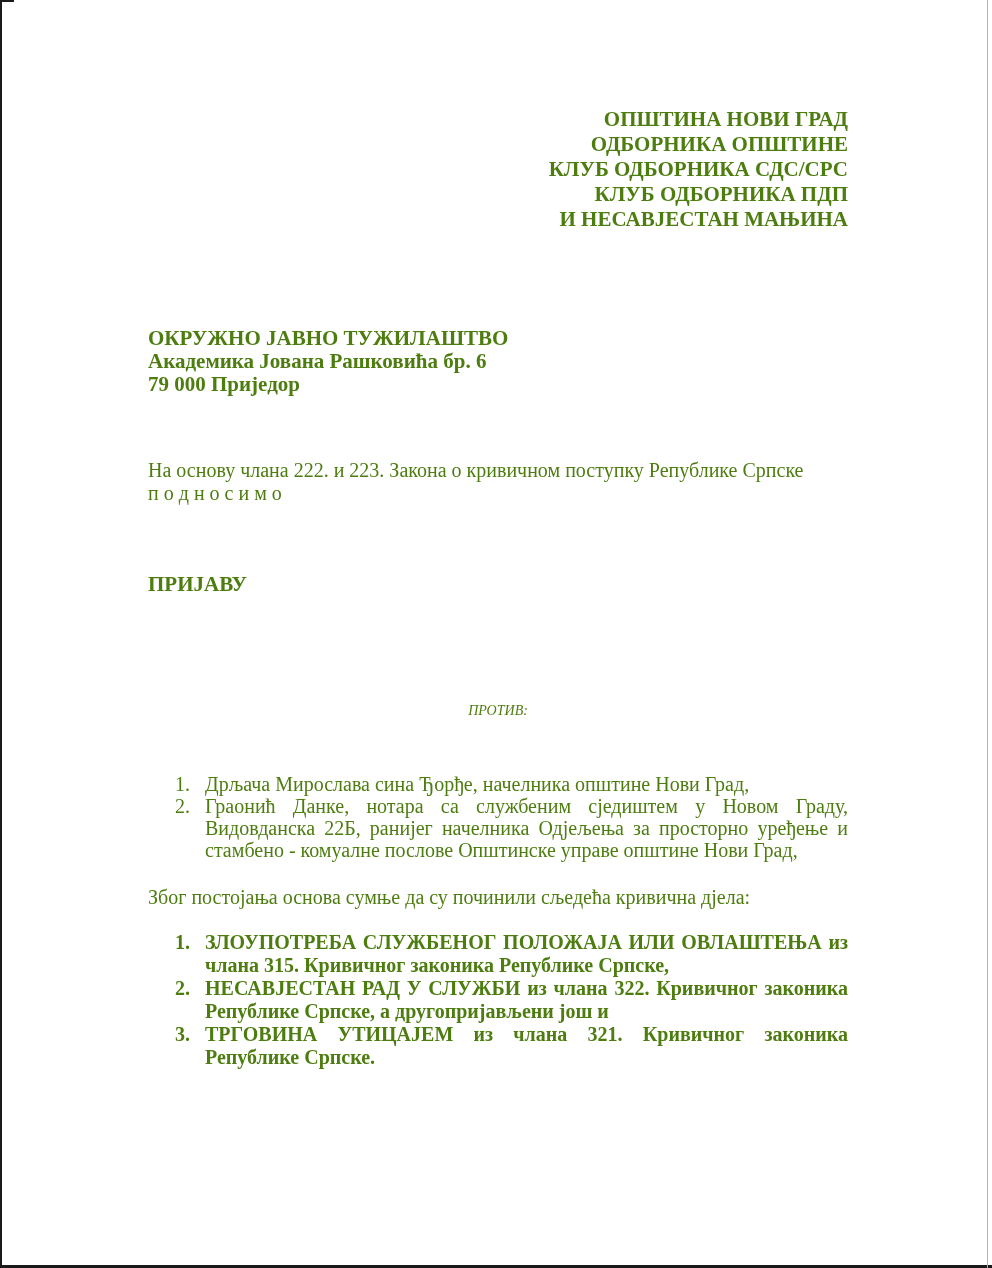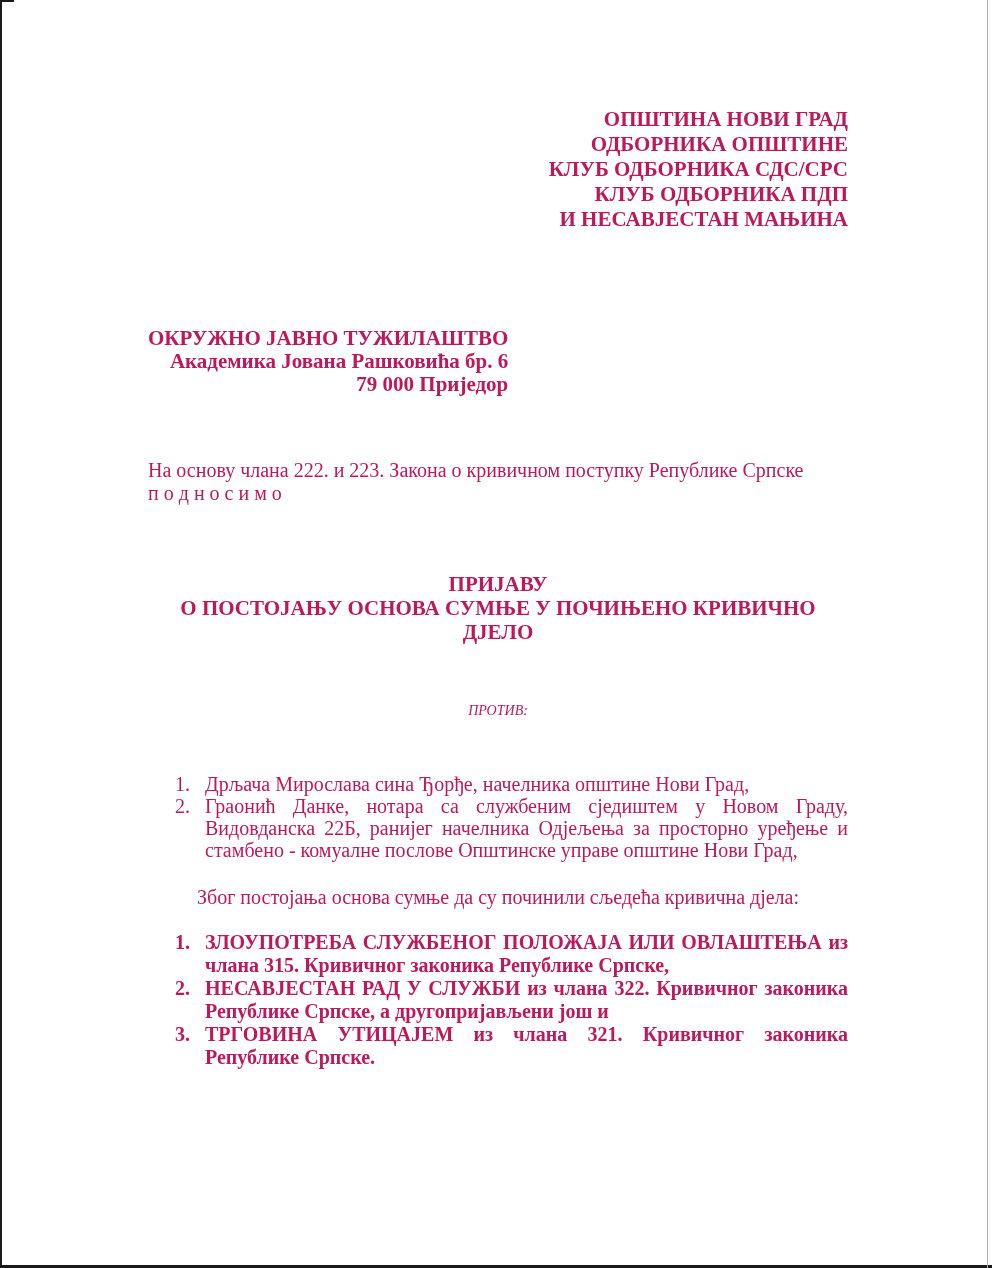--- a/index.html
+++ b/index.html
@@ -7,21 +7,21 @@
     padding: 0;
     background: #ffffff;
   }
   .page {
     position: relative;
     width: 992px;
     height: 1268px;
     background: #ffffff;
     overflow: hidden;
     font-family: "Liberation Serif", "DejaVu Serif", serif;
-    color: #be185d;
+    color: #4d7c0f;
   }
   
   .edge-left   { position: absolute; left: 0; top: 0; width: 2px; height: 1268px; background: #1a1a1a; }
   .edge-bottom { position: absolute; left: 0; bottom: 0; width: 992px; height: 3px; background: #1a1a1a; }
   .edge-topleft-tick { position: absolute; left: 0; top: 0; width: 14px; height: 2px; background: #1a1a1a; }
   .edge-right  { position: absolute; left: 987px; top: 0; width: 1px; height: 1268px; background: #b5b5b5; }
 
   .header-block {
     position: absolute;
     top: 107px;
@@ -33,36 +33,34 @@
     white-space: nowrap;
   }
   .recipient-block {
     position: absolute;
     top: 327px;
     left: 148px;
     font-weight: bold;
     font-size: 21px;
     line-height: 23px;
     white-space: nowrap;
-    text-align: right;
   }
   .legal-basis {
     position: absolute;
     top: 459px;
     left: 148px;
     width: 700px;
     font-size: 20px;
     line-height: 23px;
   }
   .title-block {
     position: absolute;
     top: 572px;
     left: 148px;
     width: 700px;
-    text-align: center;
     font-weight: bold;
     font-size: 21px;
     line-height: 24px;
   }
   .against-heading {
     position: absolute;
     top: 703px;
     left: 148px;
     width: 700px;
     text-align: center;
@@ -77,21 +75,20 @@
     font-size: 20px;
     line-height: 22px;
   }
   .grounds-paragraph {
     position: absolute;
     top: 886px;
     left: 148px;
     width: 700px;
     font-size: 20px;
     line-height: 23px;
-    text-align: center;
   }
   .offenses-list {
     position: absolute;
     top: 931px;
     left: 175px;
     width: 673px;
     font-weight: bold;
     font-size: 20px;
     line-height: 23px;
   }
@@ -130,21 +127,20 @@
     <div>79 000 Приједор</div>
   </div>
 
   <div class="legal-basis">
     <div>На основу члана 222. и 223. Закона о кривичном поступку Републике Српске</div>
     <div>п о д н о с и м о</div>
   </div>
 
   <div class="title-block">
     <div>ПРИЈАВУ</div>
-    <div>О ПОСТОЈАЊУ ОСНОВА СУМЊЕ У ПОЧИЊЕНО КРИВИЧНО ДЈЕЛО</div>
   </div>
 
   <div class="against-heading">ПРОТИВ:</div>
 
   <div class="accused-list">
     <div class="list-item">
       <span class="list-num">1.</span>
       <span>Дрљача Мирослава сина Ђорђе, начелника општине Нови Град,</span>
     </div>
     <div class="list-item">

